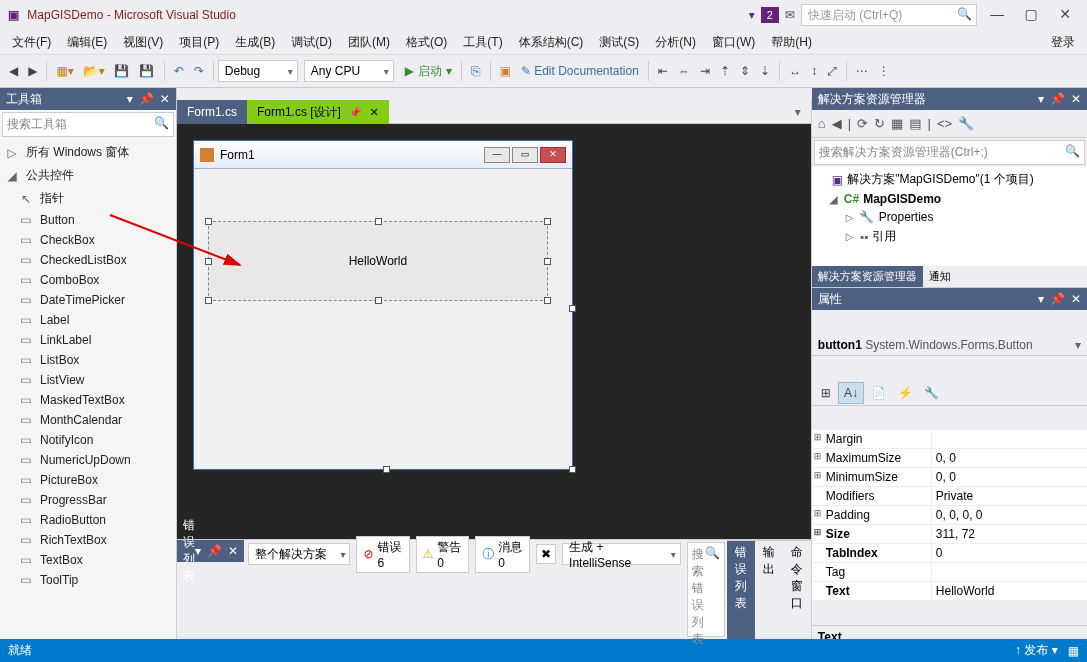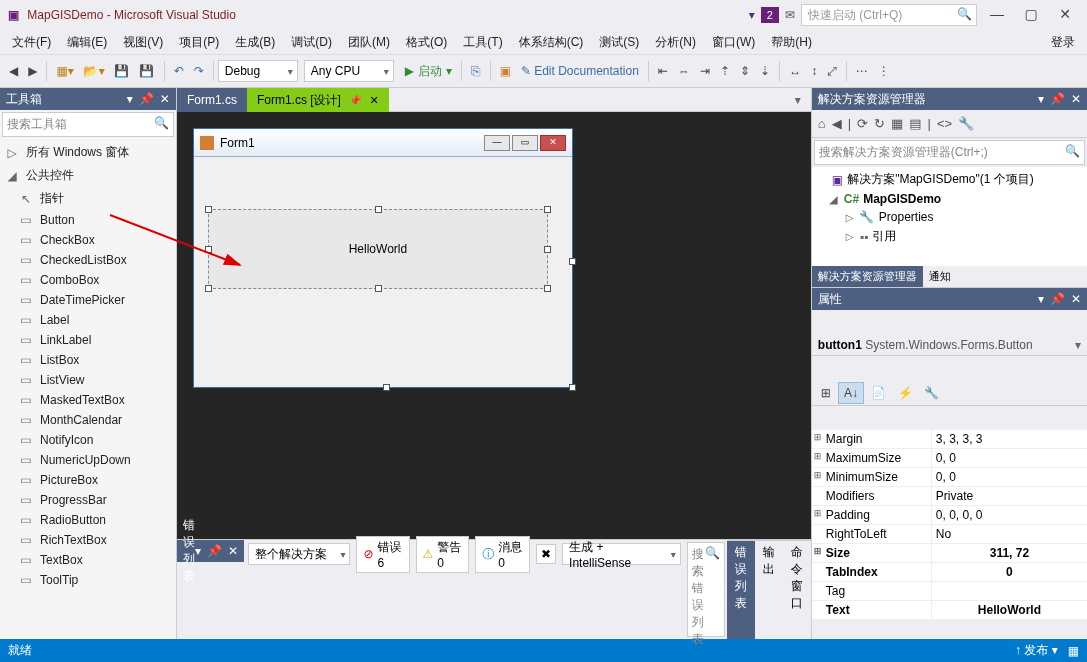--- a/index.html
+++ b/index.html
@@ -34,21 +34,21 @@
 .panel-header .actions { margin-left: auto; display: flex; gap: 6px; font-size: 10px; }
 
 .toolbox { width: 180px; border-right: 1px solid #ccc; display: flex; flex-direction: column; background: #f5f5f5; }
 .searchbox { border: 1px solid #ccc; margin: 2px; padding: 3px 20px 3px 4px; position: relative; color: #888; background: #fff; }
 .searchbox .mag { position: absolute; right: 4px; top: 3px; color: #666; }
 .tree { flex: 1; overflow: auto; padding: 2px 0; }
 .titem { display: flex; align-items: center; gap: 6px; padding: 3px 4px 3px 18px; color: #222; }
 .titem.group { padding-left: 4px; font-weight: normal; }
 .ticon { width: 16px; text-align: center; color: #666; font-size: 12px; }
 
-.center { flex: 1; display: flex; flex-direction: column; border-right: 1px solid #ccc; }
+.center { flex: 1; display: flex; flex-direction: column; border-right: 1px solid #ccc; margin-top: 12px; }
 .tabs { height: 24px; display: flex; background: #eeeef2; border-bottom: 1px solid #ccc; }
 .tab { height: 24px; display: flex; align-items: center; padding: 0 10px; gap: 8px; }
 .tab.inactive { background: #4d6082; color: #fff; }
 .tab.active { background: #84cc16; color: #000; }
 .tab .x { font-size: 11px; }
 .tab .pin { font-size: 10px; }
 
 .designer { flex: 1; background: #252526; display: flex; padding: 16px; }
 .errorwrap { height: 100px; display: flex; flex-direction: row; border-top: 1px solid #ccc; }
 .errorwrap-head { height: 22px; background: #4d6082; color: #fff; display: flex; align-items: center; padding: 0 6px; }
@@ -76,26 +76,26 @@
 
 .props { flex: 1; display: flex; flex-direction: column; gap: 24px; }
 .props .phead { height: 22px; padding: 4px 6px; background: #eeeef2; border-bottom: 1px solid #ccc; }
 .props .phead b { font-weight: bold; }
 .props-toolbar { height: 26px; display: flex; align-items: center; gap: 2px; padding: 2px 4px; border-bottom: 1px solid #ccc; background: #eeeef2; }
 .pgrid { flex: 1; overflow: auto; background: #fff; }
 .prow { display: flex; border-bottom: 1px solid #eee; }
 .prow .pname { width: 120px; padding: 2px 4px 2px 14px; border-right: 1px solid #eee; position: relative; }
 .prow .pname .exp { position: absolute; left: 2px; top: 2px; font-size: 9px; color: #666; }
 .prow .pval { flex: 1; padding: 2px 4px; }
-.prow.bold .pval { font-weight: bold; text-align: center; }
+.prow.bold .pval { font-weight: normal; }
 .prow.bold .pname { font-weight: bold; }
 .pdesc { border-top: 1px solid #ccc; padding: 4px 6px; background: #eeeef2; }
 
 
-.formwin { width: 380px; height: 260px; background: #f0f0f0; border: 1px solid #3a6ea5; position: relative; }
+.formwin { width: 380px; height: 330px; background: #f0f0f0; border: 1px solid #3a6ea5; position: relative; }
 .formwin .ft { height: 28px; background: linear-gradient(#fff,#e4ecf7); border-bottom: 1px solid #a0b0cc; display: flex; align-items: center; padding: 0 6px; gap: 6px; }
 .formwin .ft .icon { width: 14px; height: 14px; background: #d08030; }
 .formwin .wbtns { margin-left: auto; display: flex; gap: 2px; }
 .formwin .wbtns .wb { width: 26px; height: 16px; border: 1px solid #888; background: #e8e8e8; font-size: 9px; text-align: center; line-height: 13px; }
 .formwin .wbtns .wb.close { background: #c75050; color: #fff; border-color: #a03030; }
 .sel-box { position: absolute; left: 14px; top: 80px; width: 340px; height: 80px; border: 1px dashed #888; background: #e8e8e8; display: flex; align-items: center; justify-content: center; font-family: SimSun, monospace; }
 .handle { width: 7px; height: 7px; background: #fff; border: 1px solid #555; position: absolute; }
 
 .statusbar { height: 23px; background: #007acc; color: #fff; display: flex; align-items: center; padding: 0 8px; }
 .statusbar .right { margin-left: auto; display: flex; align-items: center; gap: 10px; }
@@ -366,41 +366,36 @@
       <div class="props-toolbar">
         <div class="tbtn">⊞</div>
         <div class="tbtn" style="background:#cde;border:1px solid #9bd">A↓</div>
         <div class="tbtn">📄</div>
         <div class="tbtn" style="color:#c90">⚡</div>
         <div class="tbtn">🔧</div>
       </div>
       <div class="pgrid" id="pgrid">
           <div class="prow">
             <div class="pname"><span class="exp">⊞</span>Margin</div>
-            <div class="pval">3, 3, 3, 3</div>
           </div>
           <div class="prow">
             <div class="pname"><span class="exp">⊞</span>MaximumSize</div>
             <div class="pval">0, 0</div>
           </div>
           <div class="prow">
             <div class="pname"><span class="exp">⊞</span>MinimumSize</div>
             <div class="pval">0, 0</div>
           </div>
           <div class="prow">
             <div class="pname">Modifiers</div>
             <div class="pval">Private</div>
           </div>
           <div class="prow">
             <div class="pname"><span class="exp">⊞</span>Padding</div>
             <div class="pval">0, 0, 0, 0</div>
-          </div>
-          <div class="prow">
-            <div class="pname">RightToLeft</div>
-            <div class="pval">No</div>
           </div>
           <div class="prow bold">
             <div class="pname"><span class="exp">⊞</span>Size</div>
             <div class="pval">311, 72</div>
           </div>
           <div class="prow bold">
             <div class="pname">TabIndex</div>
             <div class="pval">0</div>
           </div>
           <div class="prow">

